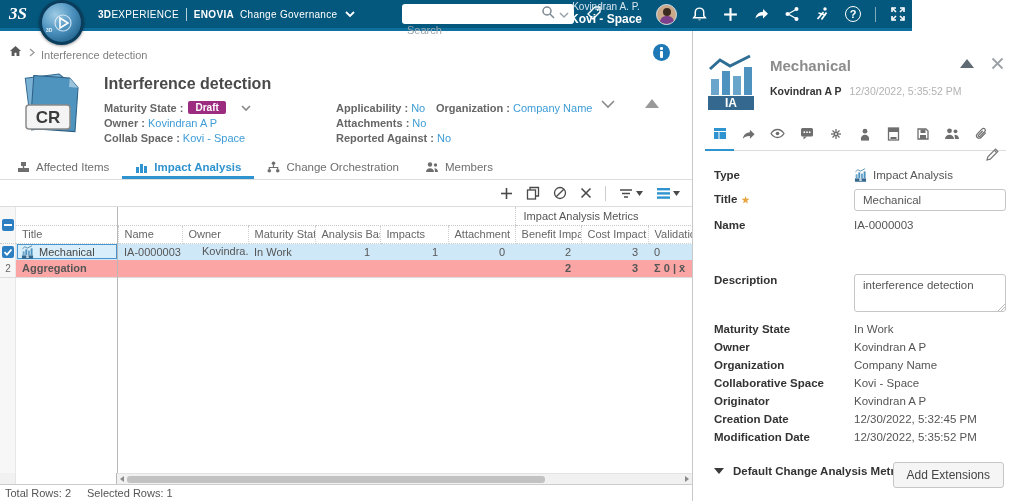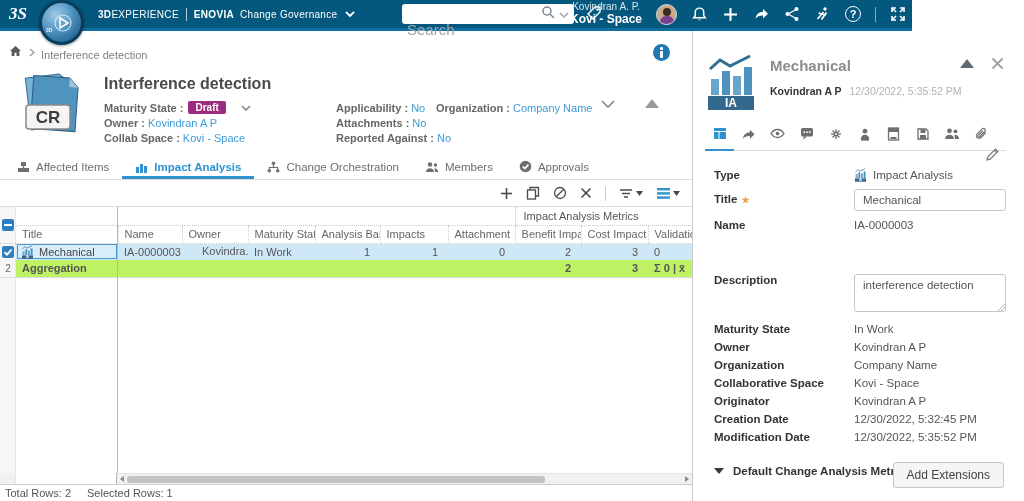--- a/index.html
+++ b/index.html
@@ -14,21 +14,21 @@
              background:radial-gradient(circle at 35% 30%, #9ecbe4 0%, #4e93c0 45%, #0d4e76 100%);
              border:3px solid #0a3d5c; z-index:5; box-shadow:0 1px 3px rgba(0,0,0,.4); }
   .compass svg { position:absolute; left:11px; top:10px; }
   .compass .c-label { position:absolute; left:4px; bottom:9px; font-size:5px; font-weight:bold; color:#e8f2f8; }
   .brand { position:absolute; left:98px; top:0; height:28px; display:flex; align-items:center; font-size:10px; letter-spacing:.3px; white-space:nowrap; }
   .brand b { font-weight:bold; }
   .brand .pipe { width:1px; height:13px; background:rgba(255,255,255,.7); margin:0 7px; }
   .brand .module { margin-left:6px; font-weight:normal; }
   .brand .chev { margin-left:7px; }
   .searchbox { position:absolute; left:402px; top:4px; width:172px; height:20px; background:#fff; border-radius:3px; display:flex; align-items:center; padding:0 5px; }
-  .searchbox input { flex:1; border:none; outline:none; font-size:15px; color:#555; background:transparent; min-width:0;margin-top:31px; }
+  .searchbox input { flex:1; border:none; outline:none; font-size:11px; color:#555; background:transparent; min-width:0;margin-top:31px; }
   .searchbox input::placeholder { color:#9aa5ad; }
   .tagbtn { position:absolute; left:586px; top:5px; }
   .tb-right { position:absolute; right:6px; top:0; height:28px; display:flex; align-items:center; gap:14px; }
   .userblock { text-align:center; line-height:1.15; cursor:pointer; }
   .userblock .uname { font-size:10px; color:#d7e6ef; }
   .userblock .uspace { font-size:12px; font-weight:bold; }
   .avatar { width:21px; height:21px; border-radius:50%; background:#caa98a; position:relative; overflow:hidden; border:1px solid #cfe0ea; cursor:pointer; }
   .avatar .head { position:absolute; left:6px; top:3px; width:8px; height:8px; border-radius:50%; background:#3c2b20; }
   .avatar .body { position:absolute; left:3px; top:11px; width:14px; height:9px; border-radius:6px 6px 0 0; background:#7c3f8c; }
   .tb-ic { cursor:pointer; display:flex; align-items:center; }
@@ -80,21 +80,21 @@
   .gutter-strip { position:absolute; left:0; top:0; bottom:0; width:16px; background:#f7f7f7; border-right:1px solid #e8e8e8; }
   .frozen-line { position:absolute; left:117px; top:0; bottom:0; width:1px; background:#b8b8b8; }
   table.grid { border-collapse:collapse; table-layout:fixed; width:728px; position:relative; }
   table.grid td, table.grid th { font-size:11px; color:#555; overflow:hidden; white-space:nowrap; }
   tr.group-row td { height:18px; border-bottom:1px dotted #c9c9c9; }
   td.group-label { padding-left:8px; color:#666; border-left:1px dotted #c9c9c9; }
   tr.header-row th { height:18px; font-weight:normal; color:#666; text-align:left; padding:0 6px;
                      border-right:1px dotted #cfcfcf; border-bottom:1px dotted #cfcfcf; }
   tr.data-row td { height:17px; }
   tr.row-sel td { background:#cfe8f8; }
-  tr.row-agg td { background:#bef264; border-bottom:1px solid #dcdcdc; }
+  tr.row-agg td { background:#fca5a5; border-bottom:1px solid #dcdcdc; }
   td.gutter-cell { background:transparent !important; text-align:center; }
   .cbx { width:12px; height:12px; margin:0 auto; background:#2e7fc1; border-radius:2px; position:relative; cursor:pointer; }
   .cbx .minus { position:absolute; left:2px; top:5px; width:8px; height:2px; background:#fff; }
   .rownum { font-size:10px; color:#666; }
   .selcell { margin:0 1px; border:1px solid #4a94cf; background:#d9eefb; display:flex; align-items:center; gap:5px; height:15px; padding:0 3px; cursor:pointer; }
   .selcell span { font-size:11px; color:#444; }
   td.c-owner .oc { display:flex; align-items:flex-start; gap:16px; padding-left:4px; }
   td.num { text-align:right; padding-right:10px; }
   td.vleft { padding-left:6px; }
   td.pad { padding-left:6px; }
@@ -387,27 +387,20 @@
           <span>Change Orchestration</span>
         </div>
         <div class="tab">
           <svg width="14" height="12" viewBox="0 0 14 12">
               <circle cx="5" cy="3.5" r="2.2" fill="currentColor"></circle>
               <path d="M1 11c0-2.4 1.8-3.8 4-3.8s4 1.4 4 3.8z" fill="currentColor"></path>
               <circle cx="10.5" cy="4" r="1.7" fill="currentColor"></circle>
               <path d="M9.5 7.3c2 .2 3.5 1.5 3.5 3.7h-3" fill="currentColor"></path>
             </svg>
           <span>Members</span>
-        </div>
-        <div class="tab">
-          <svg width="13" height="13" viewBox="0 0 13 13">
-              <circle cx="6.5" cy="6.5" r="5.8" fill="currentColor"></circle>
-              <polyline points="3.8,6.6 5.8,8.6 9.4,4.6" fill="none" stroke="#fff" stroke-width="1.6"></polyline>
-            </svg>
-          <span>Approvals</span>
         </div>
       </nav>
 
       <div class="ttoolbar">
         <span class="tic">
           <svg width="13" height="13" viewBox="0 0 13 13">
               <line x1="6.5" y1="1" x2="6.5" y2="12" stroke="currentColor" stroke-width="1.6"></line>
               <line x1="1" y1="6.5" x2="12" y2="6.5" stroke="currentColor" stroke-width="1.6"></line>
             </svg>
         </span>

